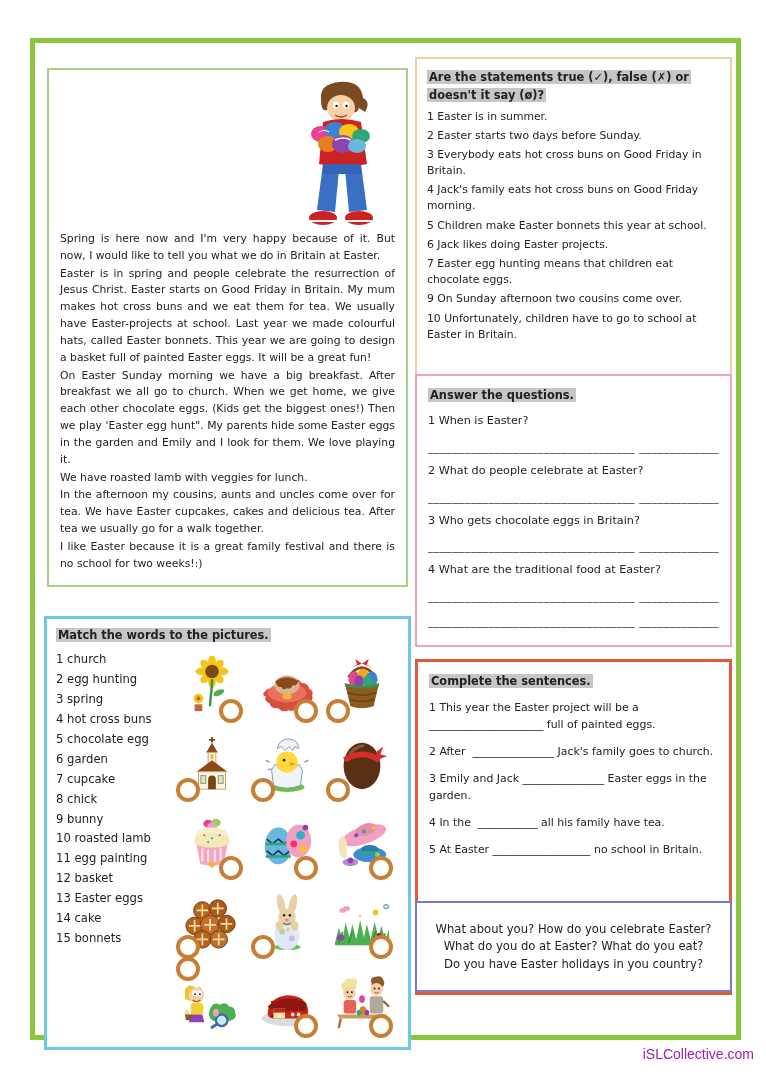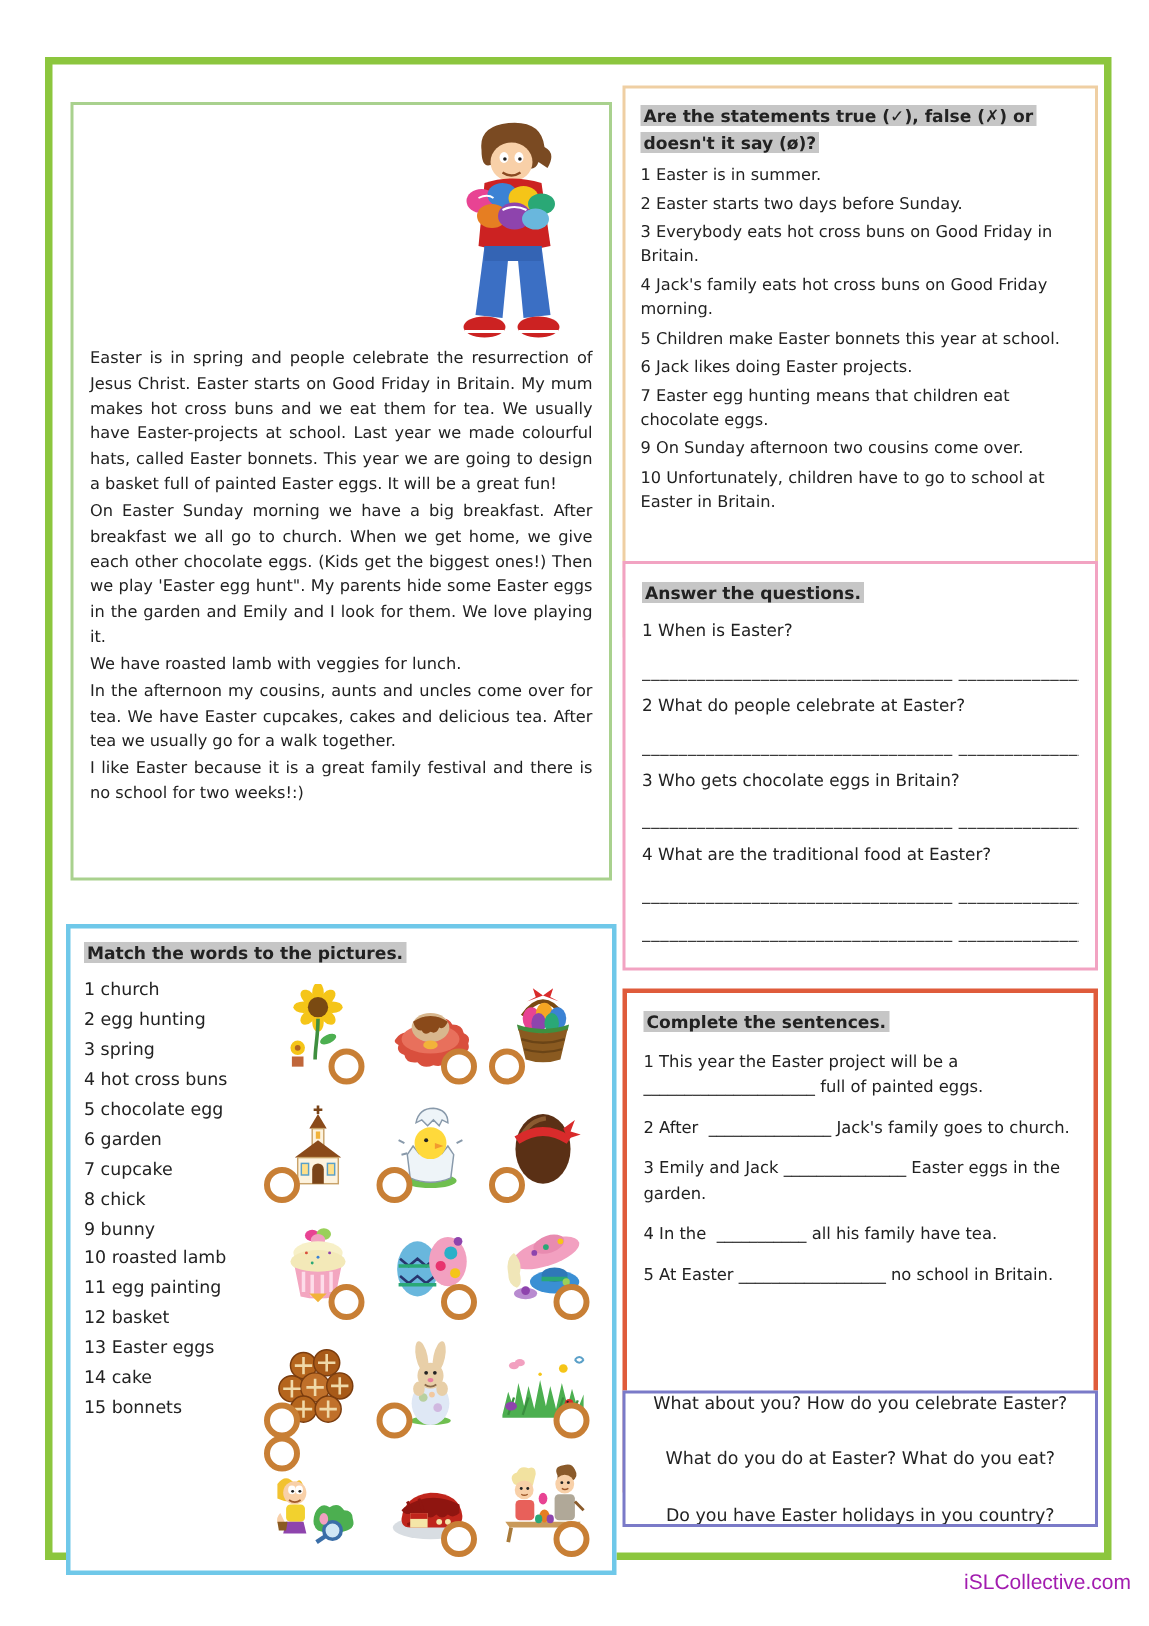--- a/index.html
+++ b/index.html
@@ -8,22 +8,22 @@
 
   .frame { position:absolute; left:30px; top:38px; width:711px; height:1002px;
            border:5px solid #8cc63e; background:#fff; }
 
   .box { position:absolute; background:#fff; overflow:hidden; }
   .story-box      { left:47px;  top:68px;  width:361px; height:519px; border:2px solid #a9d18e; padding:8px 11px; }
   .match-box      { left:44px;  top:616px; width:367px; height:434px; border:3px solid #6fc8e9; padding:7px 9px; }
   .statements-box { left:415px; top:57px;  width:317px; height:368px; border:2px solid #efcfa3; padding:9px 10px; }
   .questions-box  { left:415px; top:374px; width:317px; height:273px; border:2px solid #f2a3c2; padding:10px 11px; }
   .complete-box   { left:415px; top:659px; width:317px; height:336px; border:3px solid #df5b3b; padding:10px 11px; }
-  .whatabout-box  { left:415px; top:927px; width:317px; height:91px;  border:2px solid #7a7ac8; padding:8px;
-                    display:flex; flex-direction:column; justify-content:center; gap:21px; }
+  .whatabout-box  { left:415px; top:901px; width:317px; height:91px;  border:2px solid #7a7ac8; padding:8px;
+                    display:flex; flex-direction:column; justify-content:center; gap:1px; }
 
   .title { color:#2ca04c; font-size:29px; font-weight:bold; letter-spacing:2px; margin:4px 0 10px 2px; }
   .story-top { display:flex; }
   .story-intro-col { width:215px; }
   .intro { font-size:10.8px; line-height:1.62; white-space:pre-line; }
   .boy { flex:1; display:flex; justify-content:flex-end; align-items:flex-start; }
   .para { font-size:10.8px; line-height:1.56; text-align:justify; margin-top:1px; }
 
   .hl { background:#c6c6c6; padding:0 2px; -webkit-box-decoration-break:clone; box-decoration-break:clone; }
   .sec-header { font-size:11.4px; font-weight:bold; line-height:1.6; margin-bottom:4px; }
@@ -86,20 +86,21 @@
           <path d="M40 86 L34 132 L52 134 L56 92 Z" fill="#3b6fc4"></path>
           <path d="M62 92 L66 134 L84 132 L78 86 Z" fill="#3b6fc4"></path>
           <path d="M40 86 L78 86 L78 96 L40 96 Z" fill="#3464b4"></path>
 
           <ellipse cx="40" cy="140" rx="14" ry="7" fill="#cc2222"></ellipse>
           <ellipse cx="76" cy="140" rx="14" ry="7" fill="#cc2222"></ellipse>
           <path d="M27 143 h26 M63 143 h26" stroke="#fff" stroke-width="2"></path>
         </svg>
       </div>
     </div>
+    <div class="para">Spring is here now and I'm very happy because of it. But now, I would like to tell you what we do in Britain at Easter.</div>
     <div class="para">Easter is in spring and people celebrate the resurrection of Jesus Christ. Easter starts on Good Friday in Britain. My mum makes hot cross buns and we eat them for tea. We usually have Easter-projects at school. Last year we made colourful hats, called Easter bonnets. This year we are going to design a basket full of painted Easter eggs. It will be a great fun!</div>
     <div class="para">On Easter Sunday morning we have a big breakfast. After breakfast we all go to church. When we get home, we give each other chocolate eggs. (Kids get the biggest ones!) Then we play 'Easter egg hunt". My parents hide some Easter eggs in the garden and Emily and I look for them. We love playing it.</div>
     <div class="para">We have roasted lamb with veggies for lunch.</div>
     <div class="para">In the afternoon my cousins, aunts and uncles come over for tea. We have Easter cupcakes, cakes and delicious tea. After tea we usually go for a walk together.</div>
     <div class="para">I like Easter because it is a great family festival and there is no school for two weeks!:)</div>
   </div>
 
   <div class="box statements-box">
     <div class="sec-header"><span class="hl">Are the statements true (✓), false (✗) or doesn't it say (ø)?</span></div>
     <div class="stmt">1 Easter is in summer.</div>

